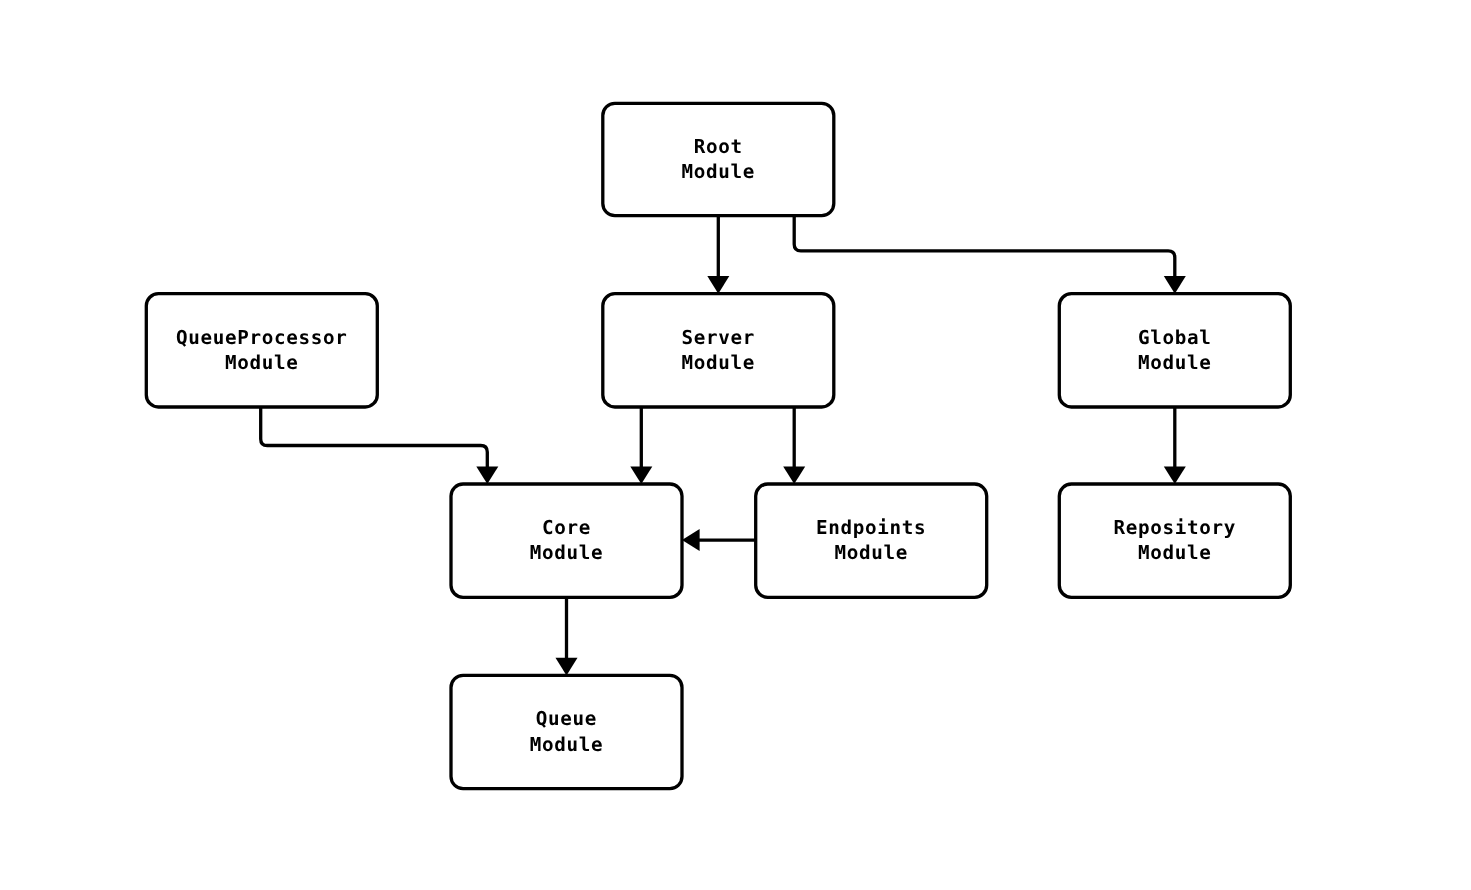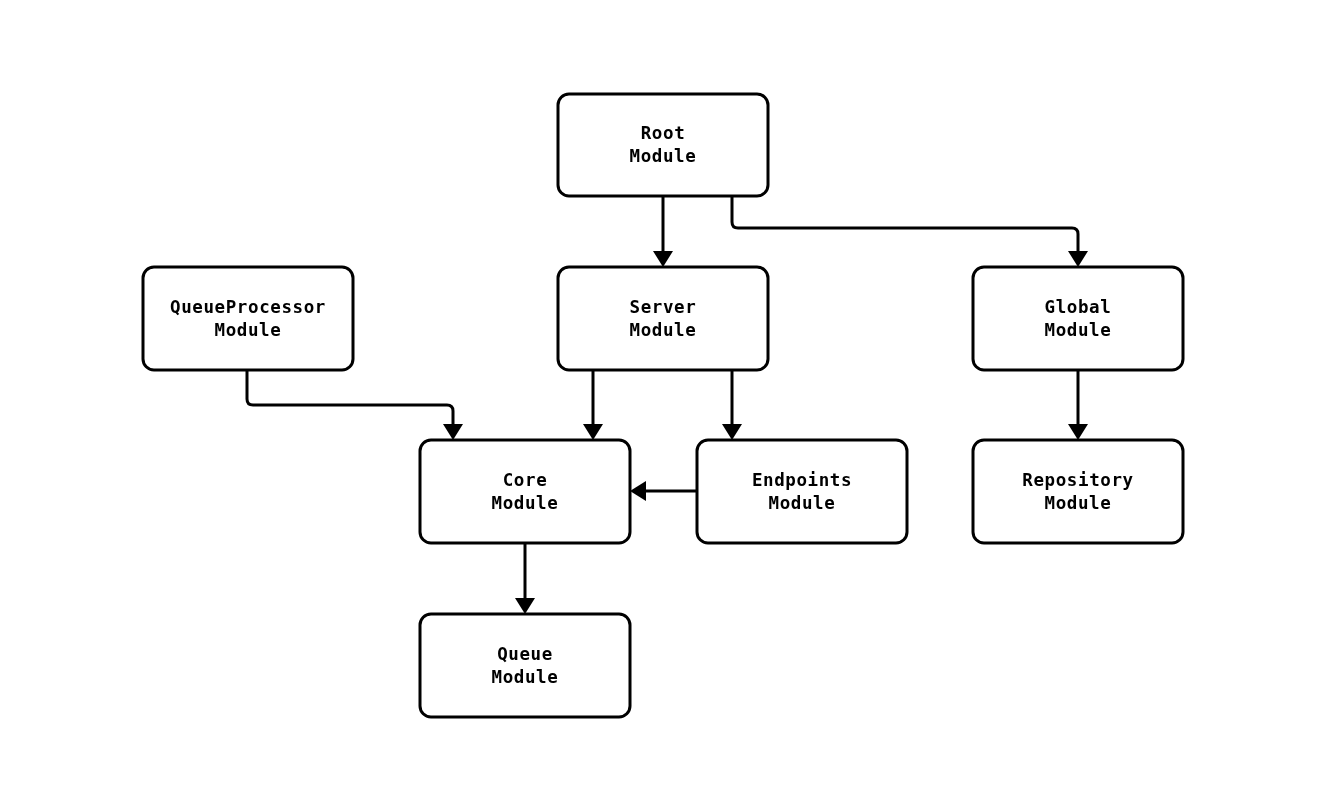--- a/index.html
+++ b/index.html
@@ -8,21 +8,20 @@
     padding: 0;
     background: #ffffff;
   }
   #diagram-root {
     position: relative;
     width: 1284px;
     height: 809px;
     background: #ffffff;
     overflow: hidden;
     font-family: "DejaVu Sans Mono", "Liberation Mono", monospace;
-    margin-left: 10px;
   }
   #diagram-svg {
     display: block;
     width: 1337px;
     height: 809px;
   }
   .node-box {
     fill: #ffffff;
     stroke: #000000;
     stroke-width: 3;

